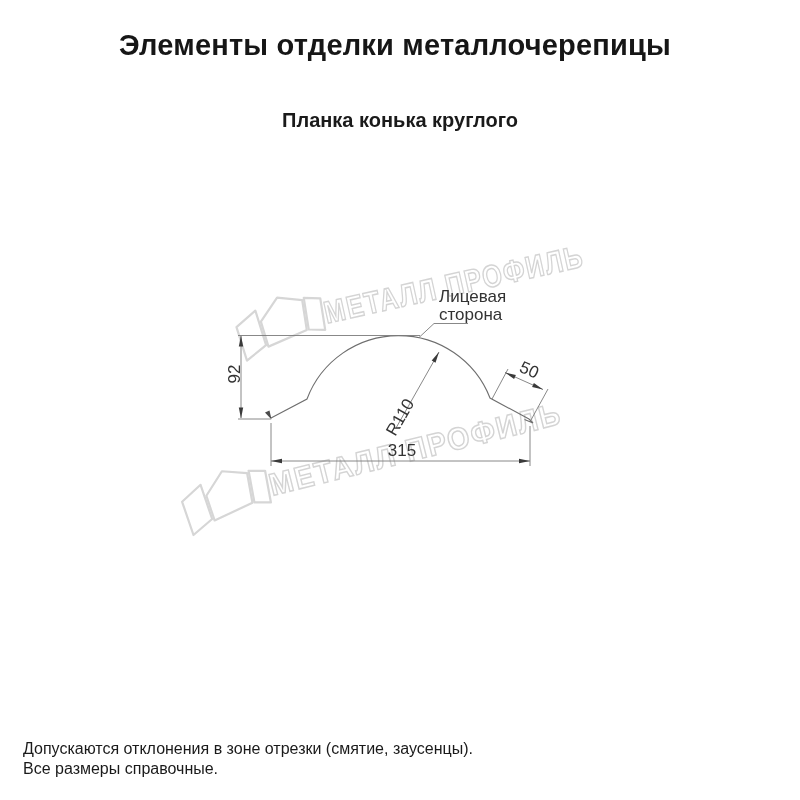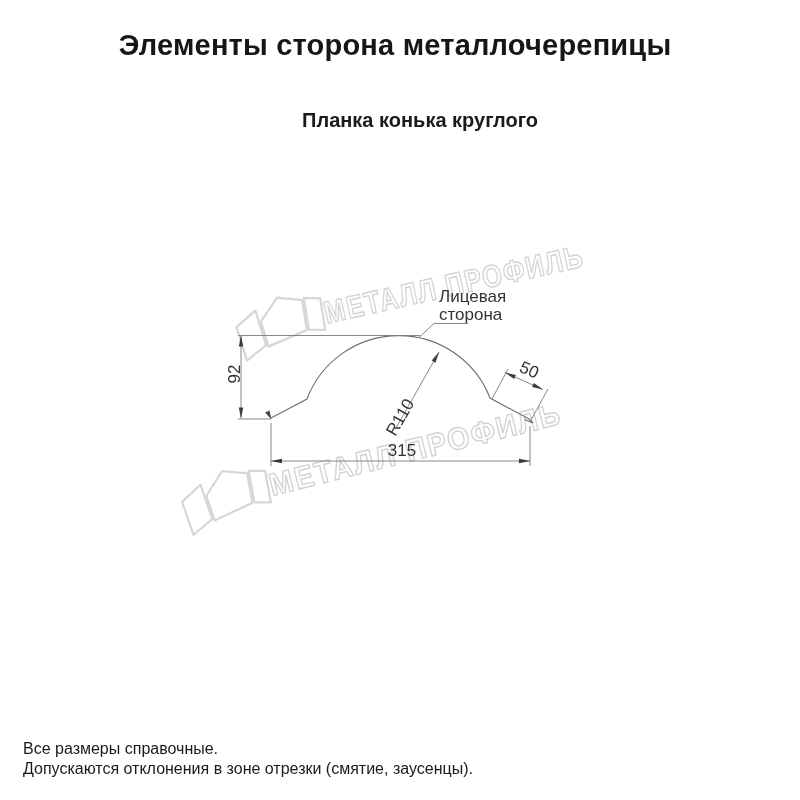--- a/index.html
+++ b/index.html
@@ -2,38 +2,38 @@
 <html><head>
 <meta charset="utf-8">
 <style>
   html,body{margin:0;padding:0;background:#ffffff;}
   #page{position:relative;width:800px;height:800px;background:#ffffff;overflow:hidden;
         font-family:"Liberation Sans", sans-serif;color:#1c1c1c;}
   .title{position:absolute;top:29px;left:395px;transform:translateX(-50%);
          font-size:29px;font-weight:bold;white-space:nowrap;letter-spacing:0.2px;color:#161616;}
   .subtitle{position:absolute;top:108px;left:400px;transform:translateX(-50%);
             text-align:center;font-size:20px;font-weight:bold;line-height:25px;
-            white-space:nowrap;color:#1a1a1a;margin-left:20px;}
+            white-space:nowrap;color:#1a1a1a;}
   .footer{position:absolute;left:23px;top:739px;font-size:16px;line-height:20px;color:#1a1a1a;}
   svg{position:absolute;left:0;top:0;}
   .dwg{stroke:#6e6e6e;stroke-width:1.1;fill:none;}
   .ext{stroke:#7a7a7a;stroke-width:0.9;fill:none;}
   .arr{fill:#3a3a3a;stroke:none;}
   .dimtxt{font-family:"Liberation Sans", sans-serif;font-size:17px;fill:#333333;}
   .lbltxt{font-family:"Liberation Sans", sans-serif;font-size:17px;fill:#333333;}
   .wmtxt{font-family:"Liberation Sans", sans-serif;font-weight:bold;font-size:31px;
          fill:none;stroke:#d2d2d2;stroke-width:1.5;letter-spacing:2px;}
   .wmlogo{fill:none;stroke:#d4d4d4;stroke-width:2.2;stroke-linejoin:round;}
 </style>
 </head>
 <body>
 
 <div id="page">
 
-  <div class="title">Элементы сторона металлочерепицы</div>
+  <div class="title">Элементы отделки металлочерепицы</div>
 
   <div class="subtitle">
     <div>Планка конька круглого</div>
   </div>
 
   <svg width="800" height="800" viewBox="0 0 800 800">
 
     <g transform="translate(225,303) rotate(-12.5)" opacity="0.95">
       <g>
         <polygon class="wmlogo" points="6,26 28,14 31,50 9,61"></polygon>
@@ -93,17 +93,17 @@
 
     <g>
       <path class="ext" d="M 468,323.5 L 434,323.5 L 419,337.5"></path>
       <text class="lbltxt" x="439" y="302">Лицевая</text>
       <text class="lbltxt" x="439" y="320">сторона</text>
     </g>
 
   </svg>
 
   <div class="footer">
+    <div>Допускаются отклонения в зоне отрезки (смятие, заусенцы).</div>
     <div>Все размеры справочные.</div>
-    <div>Допускаются отклонения в зоне отрезки (смятие, заусенцы).</div>
   </div>
 
 </div>
 
 </body></html>

